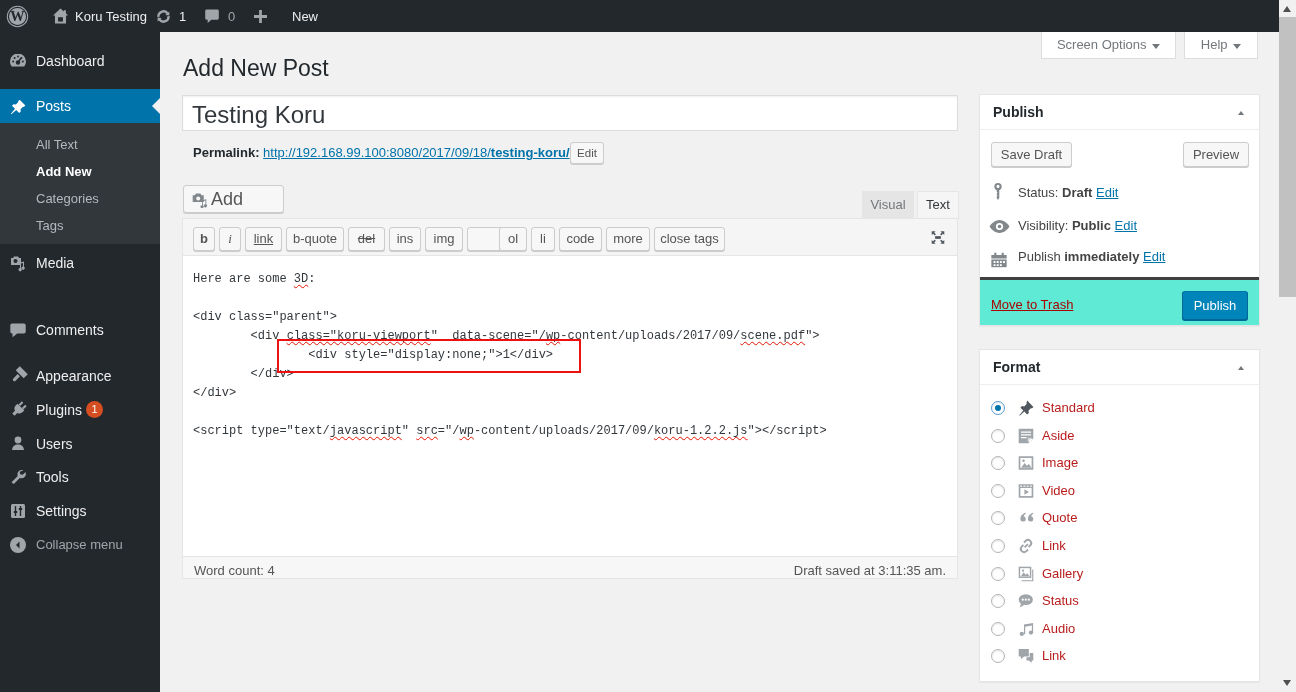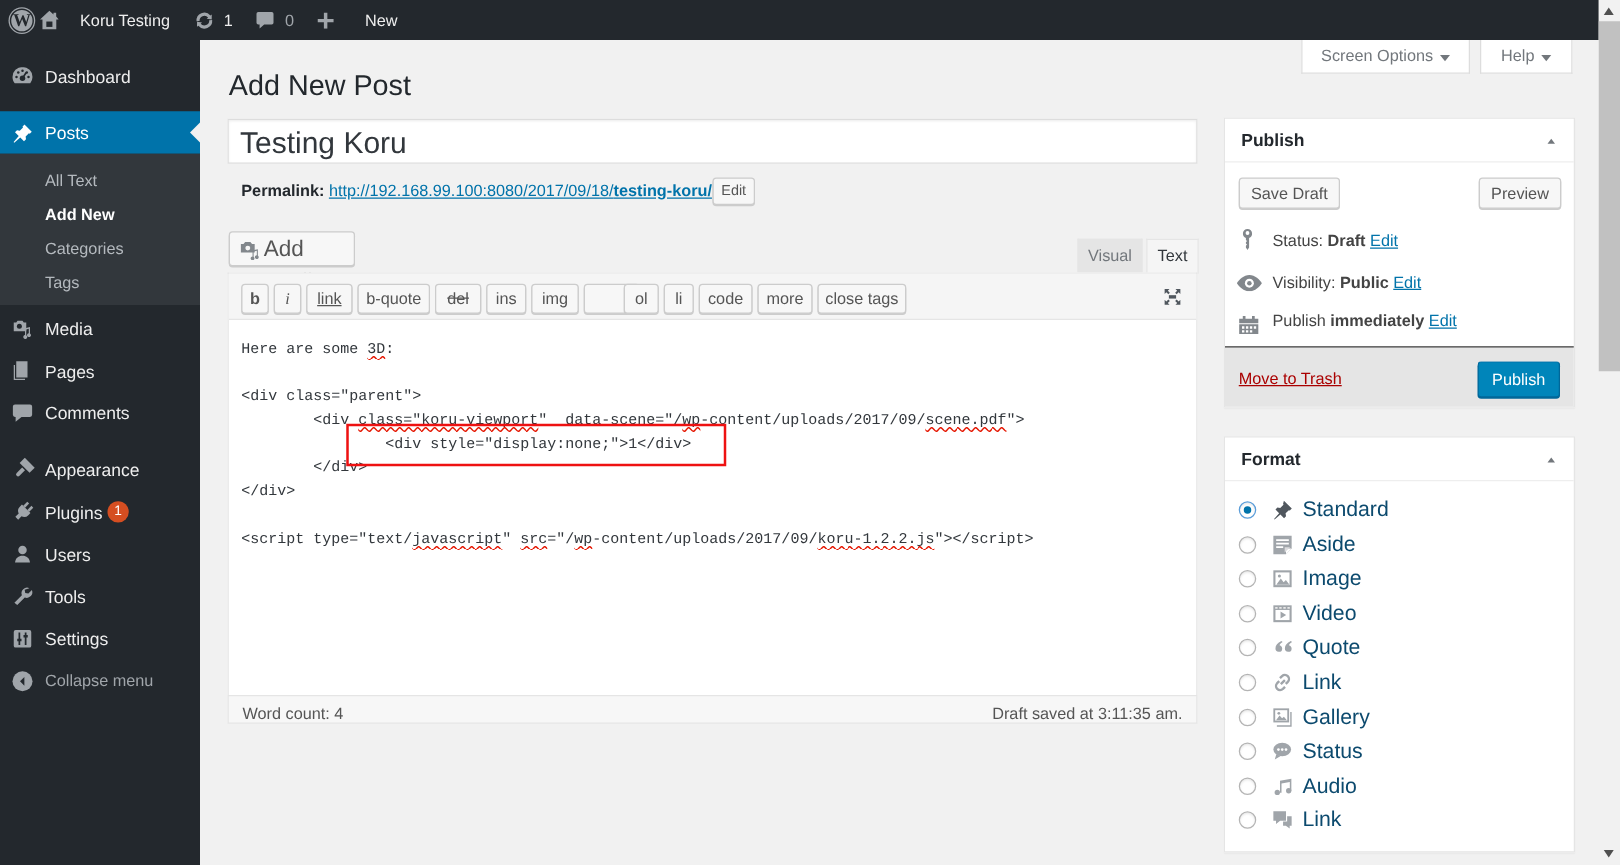--- a/index.html
+++ b/index.html
@@ -34,39 +34,39 @@
 
 .postbox { position:absolute; left:979px; width:281px; background:#fff; border:1px solid #e5e5e5; box-shadow:0 1px 1px rgba(0,0,0,.04); }
 .pb-head { position:relative; height:35px; border-bottom:1px solid #eee; }
 .pb-head b { position:absolute; left:13px; top:9px; font-size:14px; color:#23282d; }
 .pb-head .tgl { position:absolute; right:15px; top:16px; width:0; height:0; border-left:3.6px solid transparent; border-right:3.6px solid transparent; border-bottom:4.6px solid #72777c; }
 a.wplink { color:#0073aa; text-decoration:underline; }
 
 .fmt-row { position:absolute; left:0; width:279px; height:28px; }
 .fmt-row .radio { position:absolute; left:11px; top:7px; width:14px; height:14px; border:1px solid #b4b4b4; border-radius:50%; background:#fff; box-shadow:inset 0 1px 2px rgba(0,0,0,.1); }
 .fmt-row .ficon { position:absolute; left:37px; top:5px; width:18px; height:18px; }
-.fmt-row .flab { position:absolute; left:62px; top:0; line-height:28px; font-size:17px; color:#0c4a6e; }
+.fmt-row .flab { position:absolute; left:62px; top:0; line-height:28px; font-size:13px; color:#b91c1c; }
 
 
 #sbar { position:absolute; left:1279px; top:0; width:17px; height:692px; background:#f1f1f1; }
 #sbar .thumb { position:absolute; left:0; top:17px; width:17px; height:280px; background:#c1c1c1; }
 .sarrow { position:absolute; left:4px; width:0; height:0; border-left:4.5px solid transparent; border-right:4.5px solid transparent; }
 </style>
 </head>
 <body>
 
 <div id="adminbar">
   <div class="item" style="left:6px;">
     <svg width="23" height="23" viewBox="0 0 20 20">
         <circle cx="10" cy="10" r="9.3" fill="#a0a5aa"></circle>
         <circle cx="10" cy="10" r="7.9" fill="none" stroke="#23282d" stroke-width="1"></circle>
         <text x="10" y="14" text-anchor="middle" font-family="Liberation Serif" font-size="12.5" font-weight="bold" fill="#23282d">W</text>
       </svg>
   </div>
-  <div class="item" style="left:32px;gap:10px;">
+  <div class="item" style="left:53px;">
     <svg width="15" height="16" viewBox="0 0 16 17">
         <path fill="#a0a5aa" d="M11.5 2.4h2.3v3.2L16 8h-2.1v8.4H2.1V8H0L8 .6l3.5 3.2V2.4z"></path>
         <rect x="5.4" y="9.8" width="5.2" height="4.6" fill="#23282d"></rect>
       </svg>
     <span style="margin-left:7px;">Koru Testing</span>
   </div>
   <div class="item" style="left:154px;">
     <svg width="19" height="17" viewBox="0 0 20 20">
         <path d="M2.63 10.64 A7.4 7.4 0 0 1 15.67 5.24 L16.95 4.17 L16.89 8.92 L12.20 8.15 L13.49 7.08 A4.55 4.55 0 0 0 5.47 10.40 Z" fill="#a0a5aa"></path>
         <path d="M17.37 9.36 A7.4 7.4 0 0 1 4.33 14.76 L3.05 15.83 L3.11 11.08 L7.80 11.85 L6.51 12.92 A4.55 4.55 0 0 0 14.53 9.60 Z" fill="#a0a5aa"></path>
@@ -114,27 +114,20 @@
     <div class="subrow" style="top:62px;">Categories</div>
     <div class="subrow" style="top:89px;">Tags</div>
   </div>
   <div class="menurow" style="top:214px;">
     <svg class="mi" viewBox="0 0 20 20">
         <path d="M3 5h2l1-1.5h4L11 5h2v7H3z" fill="#a0a5aa"></path>
         <circle cx="7.5" cy="8" r="2" fill="#23282d"></circle>
         <path d="M12 9.5l4-1v5.2a1.6 1.6 0 1 1-1-.2V10l-2 .5v4.7a1.6 1.6 0 1 1-1-.2z" fill="#a0a5aa"></path>
       </svg>
     <span class="mt">Media</span>
-  </div>
-  <div class="menurow" style="top:248px;">
-    <svg class="mi" viewBox="0 0 20 20">
-        <path d="M5 2h9v13H5z" fill="#a0a5aa"></path>
-        <path d="M4 5v11h8v1H3V5z" fill="#a0a5aa"></path>
-      </svg>
-    <span class="mt">Pages</span>
   </div>
   <div class="menurow" style="top:281px;">
     <svg class="mi" viewBox="0 0 20 20">
         <path d="M4 3.5h12a1.7 1.7 0 0 1 1.7 1.7v6.6a1.7 1.7 0 0 1-1.7 1.7H9.2l-4.7 3.8v-3.8H4a1.7 1.7 0 0 1-1.7-1.7V5.2A1.7 1.7 0 0 1 4 3.5z" fill="#a0a5aa"></path>
       </svg>
     <span class="mt">Comments</span>
   </div>
   <div class="menurow" style="top:327px;">
     <svg class="mi" viewBox="0 0 20 20">
         <g transform="rotate(45 10 10)" fill="#a0a5aa">
@@ -277,21 +270,21 @@
 
   <div class="abs" style="left:10px; top:156px;">
     <svg width="18" height="18" viewBox="0 0 20 20">
         <path d="M1.5 4.5h3.2V2h2.4v2.5h5.8V2h2.4v2.5h3.2V8.4H1.5z" fill="#82878c"></path>
         <path d="M1.5 9.4h17V18h-17z" fill="#82878c"></path>
         <path d="M4 11.2h2.1v2.1H4zM7.5 11.2h2.1v2.1H7.5zM11 11.2h2.1v2.1H11zM14.5 11.2h2.1v2.1h-2.1zM4 14.6h2.1v2.1H4zM7.5 14.6h2.1v2.1H7.5zM11 14.6h2.1v2.1H11z" fill="#fff"></path>
       </svg>
   </div>
   <div class="abs" style="left:38px; top:154px; color:#444;">Publish <b>immediately</b> <a class="wplink" href="#">Edit</a></div>
 
-  <div class="abs" style="left:0; top:182px; width:279px; height:48px; background:#e5e5e5; border-top:1px solid #404040;">
+  <div class="abs" style="left:0; top:182px; width:279px; height:48px; background:#5eead4; border-top:3px solid #404040;">
     <a class="abs" href="#" style="left:11px; top:17px; color:#a00; text-decoration:underline;">Move to Trash</a>
     <div class="btn btn-primary" style="left:202px; top:11px; width:66px; height:29px; line-height:27px;">Publish</div>
   </div>
 </div>
 
 <div class="postbox" style="top:349px; height:333px;">
   <div class="pb-head">
       <b>Format</b>
       <div class="tgl"></div>
     </div>

